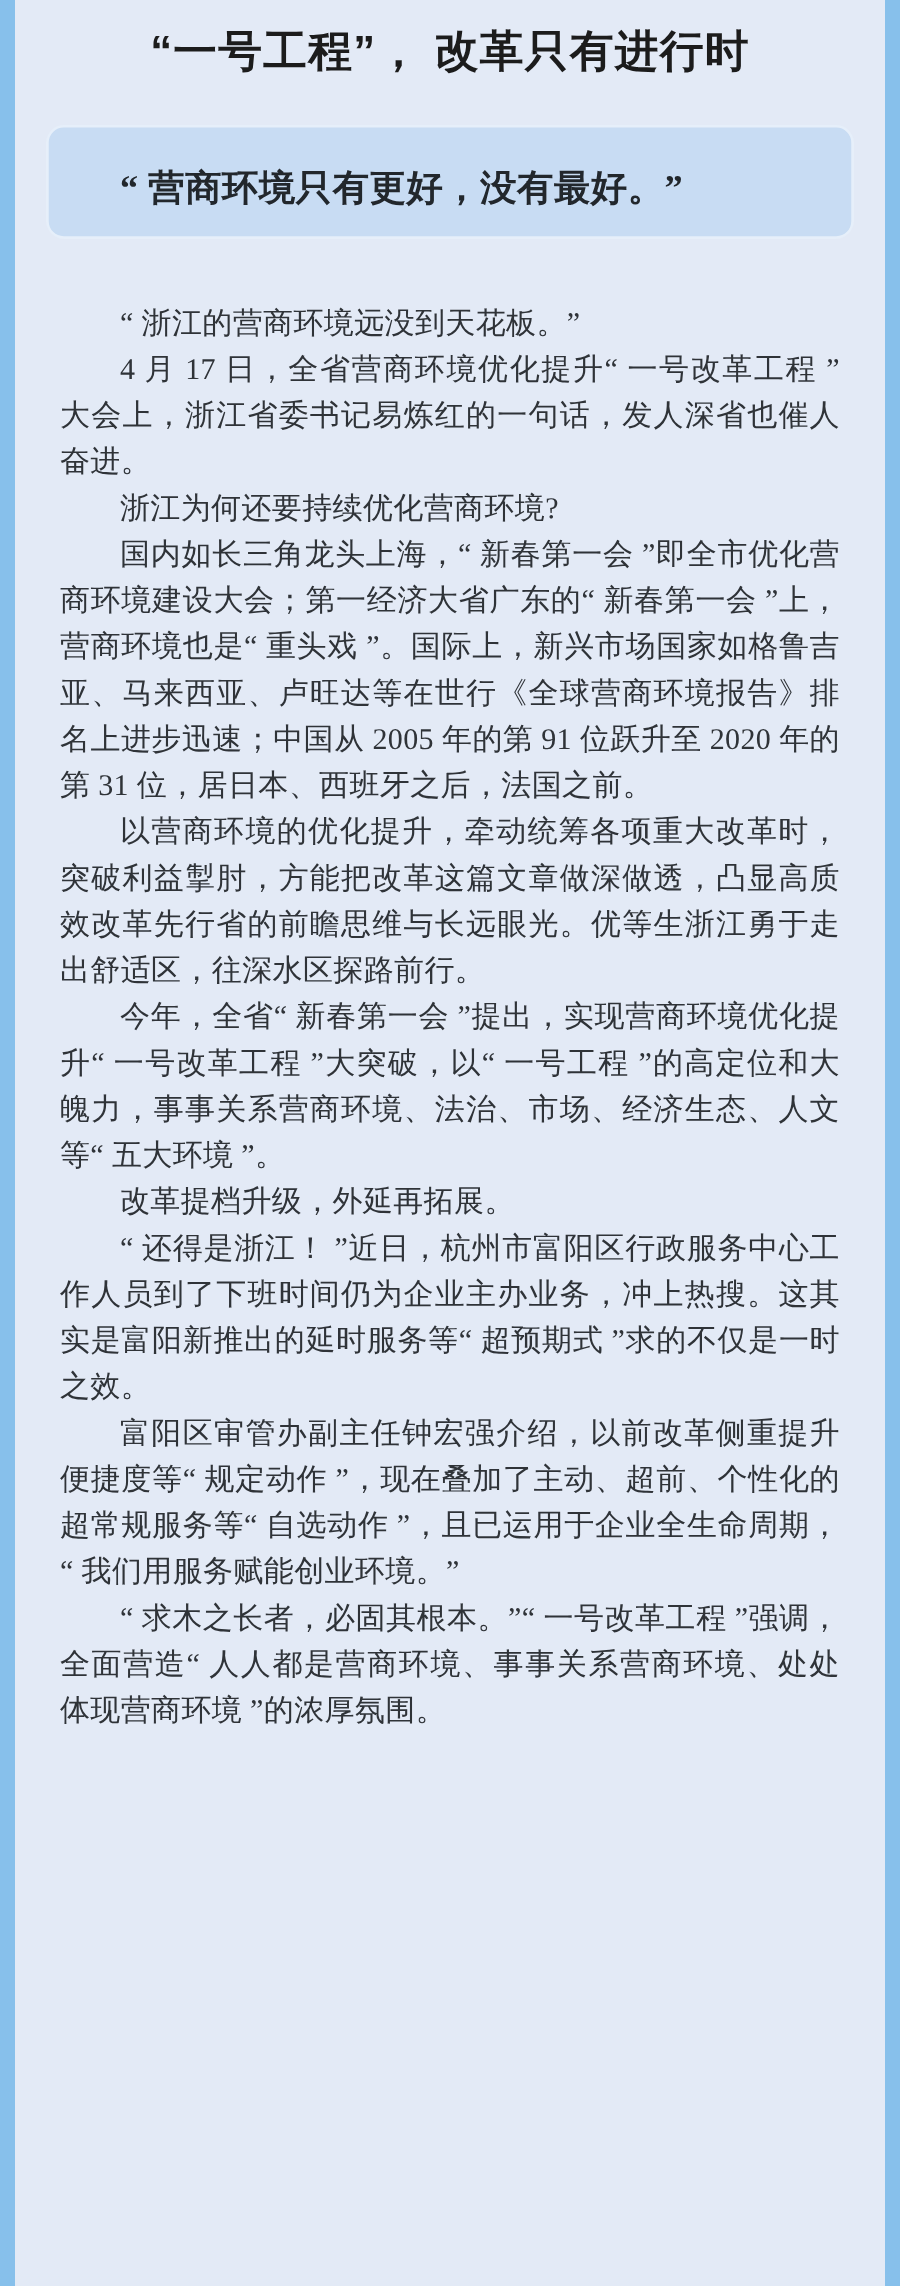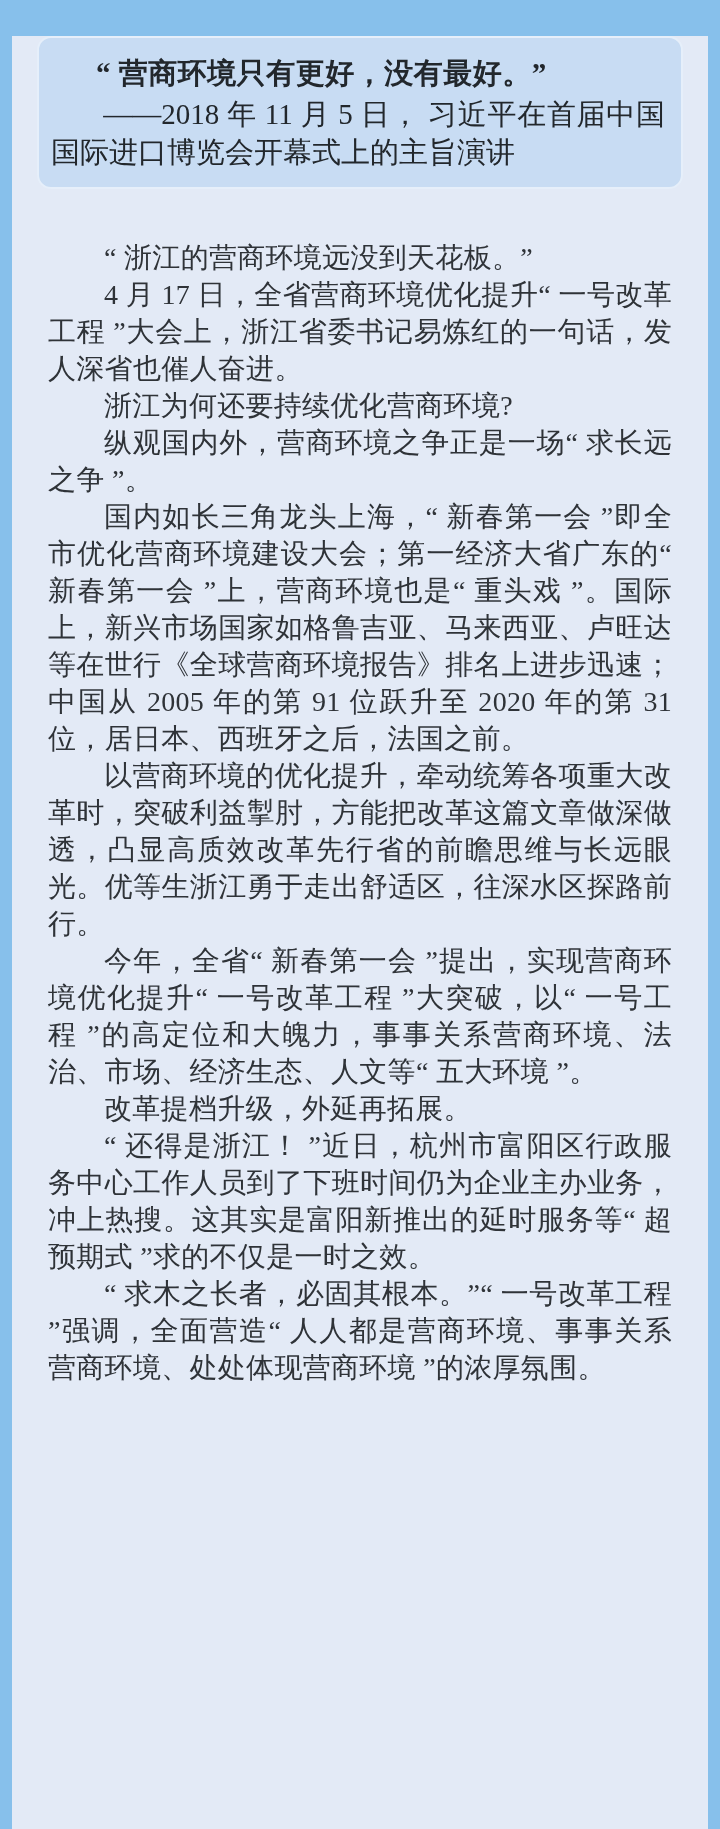--- a/index.html
+++ b/index.html
@@ -42,58 +42,59 @@
     border-radius:14px;
     padding:13px 16px 16px 12px;
     color:#22272c;
   }
   .quote-box .quote-line{
     font-size:29px;
     line-height:44px;
     font-weight:700;
     text-indent:1.55em;
     letter-spacing:0.5px;
+    margin-top:14px;
   }
   .quote-box .quote-attribution{
     font-size:29px;
     line-height:38px;
     text-indent:1.8em;
     font-weight:400;
     text-align:justify;
   }
   .article-body{
     width:624px;
     margin:50px auto 0;
   }
   .article-body p{
-    font-size:28px;
+    font-size:24px;
     line-height:37px;
     color:var(--text-color);
     text-indent:2em;
     text-align:justify;
     letter-spacing:0.3px;
   }
 </style>
 </head>
 <body>
 
 <div class="panel">
 
+  <h1 class="article-title">“一号工程”， 改革只有进行时</h1>
 
   <blockquote class="quote-box">
     <p class="quote-line">“ 营商环境只有更好，没有最好。”</p>
-    <p class="quote-attribution">——2018 年 11 月 5 日， 习近平在首届中国国际进口博览会开幕式上的主旨演讲</p>
   </blockquote>
 
   <div class="article-body">
       <p>“ 浙江的营商环境远没到天花板。”</p>
       <p>4 月 17 日，全省营商环境优化提升“ 一号改革工程 ”大会上，浙江省委书记易炼红的一句话，发人深省也催人奋进。</p>
       <p>浙江为何还要持续优化营商环境?</p>
-      <p>纵观国内外，营商环境之争正是一场“ 求长远之争 ”。</p>
       <p>国内如长三角龙头上海，“ 新春第一会 ”即全市优化营商环境建设大会；第一经济大省广东的“ 新春第一会 ”上，营商环境也是“ 重头戏 ”。国际上，新兴市场国家如格鲁吉亚、马来西亚、卢旺达等在世行《全球营商环境报告》排名上进步迅速；中国从 2005 年的第 91 位跃升至 2020 年的第 31 位，居日本、西班牙之后，法国之前。</p>
       <p>以营商环境的优化提升，牵动统筹各项重大改革时，突破利益掣肘，方能把改革这篇文章做深做透，凸显高质效改革先行省的前瞻思维与长远眼光。优等生浙江勇于走出舒适区，往深水区探路前行。</p>
       <p>今年，全省“ 新春第一会 ”提出，实现营商环境优化提升“ 一号改革工程 ”大突破，以“ 一号工程 ”的高定位和大魄力，事事关系营商环境、法治、市场、经济生态、人文等“ 五大环境 ”。</p>
       <p>改革提档升级，外延再拓展。</p>
       <p>“ 还得是浙江！ ”近日，杭州市富阳区行政服务中心工作人员到了下班时间仍为企业主办业务，冲上热搜。这其实是富阳新推出的延时服务等“ 超预期式 ”求的不仅是一时之效。</p>
+      <p>富阳区审管办副主任钟宏强介绍，以前改革侧重提升便捷度等“ 规定动作 ”，现在叠加了主动、超前、个性化的超常规服务等“ 自选动作 ”，且已运用于企业全生命周期，“ 我们用服务赋能创业环境。”</p>
       <p>“ 求木之长者，必固其根本。”“ 一号改革工程 ”强调，全面营造“ 人人都是营商环境、事事关系营商环境、处处体现营商环境 ”的浓厚氛围。</p>
     </div>
 
 </div>
 
 </body></html>

